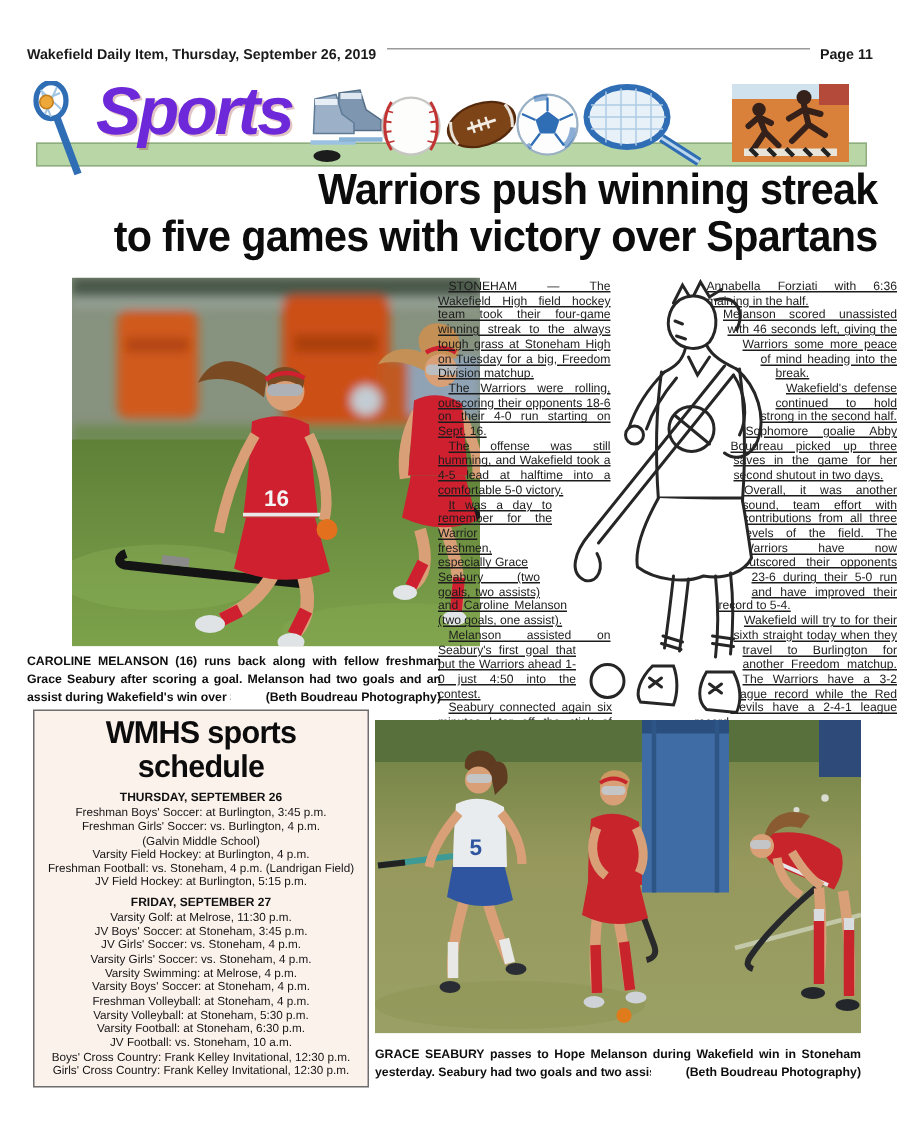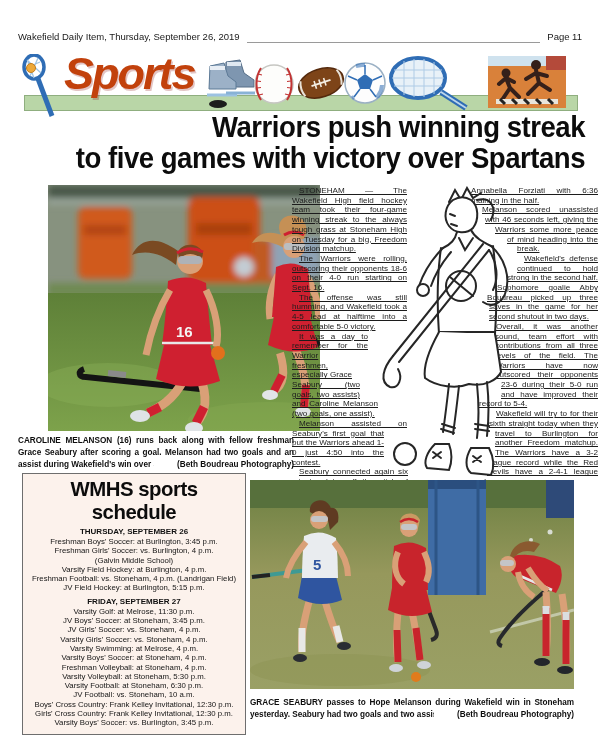--- a/index.html
+++ b/index.html
@@ -1,29 +1,29 @@
 <!DOCTYPE html>
 <html><head>
 <meta charset="utf-8">
 <style>
   html,body{margin:0;padding:0;background:#ffffff;}
   body{width:600px;height:747px;font-family:"Liberation Sans","DejaVu Sans",sans-serif;color:#111;}
   .page{position:relative;width:600px;height:747px;background:#fff;overflow:hidden;}
 
   
-  .masthead{position:absolute;left:18px;top:31px;width:564px;display:flex;align-items:flex-end;
-    font-size:9.5px;font-weight:normal;color:#1a1a1a;}
+  .masthead{position:absolute;left:18px;top:31px;width:564px;display:flex;align-items:flex-start;
+    font-size:9.5px;font-weight:bold;color:#1a1a1a;}
   .mh-rule{flex:1;border-top:1px solid #9a9a9a;margin:0 7px;position:relative;top:1px;}
 
   
   .banner{position:absolute;left:0;top:50px;width:600px;height:64px;}
   .green-band{position:absolute;left:24px;top:45px;width:554px;height:16px;
     background:#b9d6a7;border:1px solid #8fae7f;box-sizing:border-box;}
   .sports-title{position:absolute;left:64px;top:-2px;font-size:45px;font-weight:bold;font-style:italic;
-    color:#c2410c;letter-spacing:-2px;text-shadow:1.5px 1.5px 0 rgba(140,20,20,.25);}
+    color:#6d28d9;letter-spacing:-2px;text-shadow:1.5px 1.5px 0 rgba(140,20,20,.25);}
   .bicon{position:absolute;}
 
   
   .headline{position:absolute;left:0;top:112px;width:600px;margin:0;text-align:right;
     font-size:29px;line-height:31px;font-weight:bold;color:#0c0c0c;letter-spacing:-0.5px;}
   .hl{transform:scaleX(.95);transform-origin:50% 50%;}
 
   
   .photo1{position:absolute;left:18px;top:185px;width:272px;height:246px;overflow:hidden;padding-left:30px;}
   .photo2{position:absolute;left:250px;top:480px;width:324px;height:209px;overflow:hidden;}
@@ -322,21 +322,20 @@
           <div class="sch-item">Varsity Volleyball: at Stoneham, 5:30 p.m.</div>
           <div class="sch-item">Varsity Football: at Stoneham, 6:30 p.m.</div>
         </div>
     </section>
     <section>
       <div>
 
       <div class="sch-item">JV Football: vs. Stoneham, 10 a.m.</div>
           <div class="sch-item">Boys' Cross Country: Frank Kelley Invitational, 12:30 p.m.</div>
           <div class="sch-item">Girls' Cross Country: Frank Kelley Invitational, 12:30 p.m.</div>
-          <div class="sch-item">Varsity Boys' Soccer: vs. Burlington, 3:45 p.m.</div>
         </div>
     </section>
   </div>
 
   <div class="photo2">
     <svg width="324" height="209" viewBox="0 0 324 209">
       <defs>
         <linearGradient id="gr2" x1="0" y1="0" x2="0" y2="1">
           <stop offset="0" stop-color="#6b7f41"></stop>
           <stop offset=".45" stop-color="#96985c"></stop>

